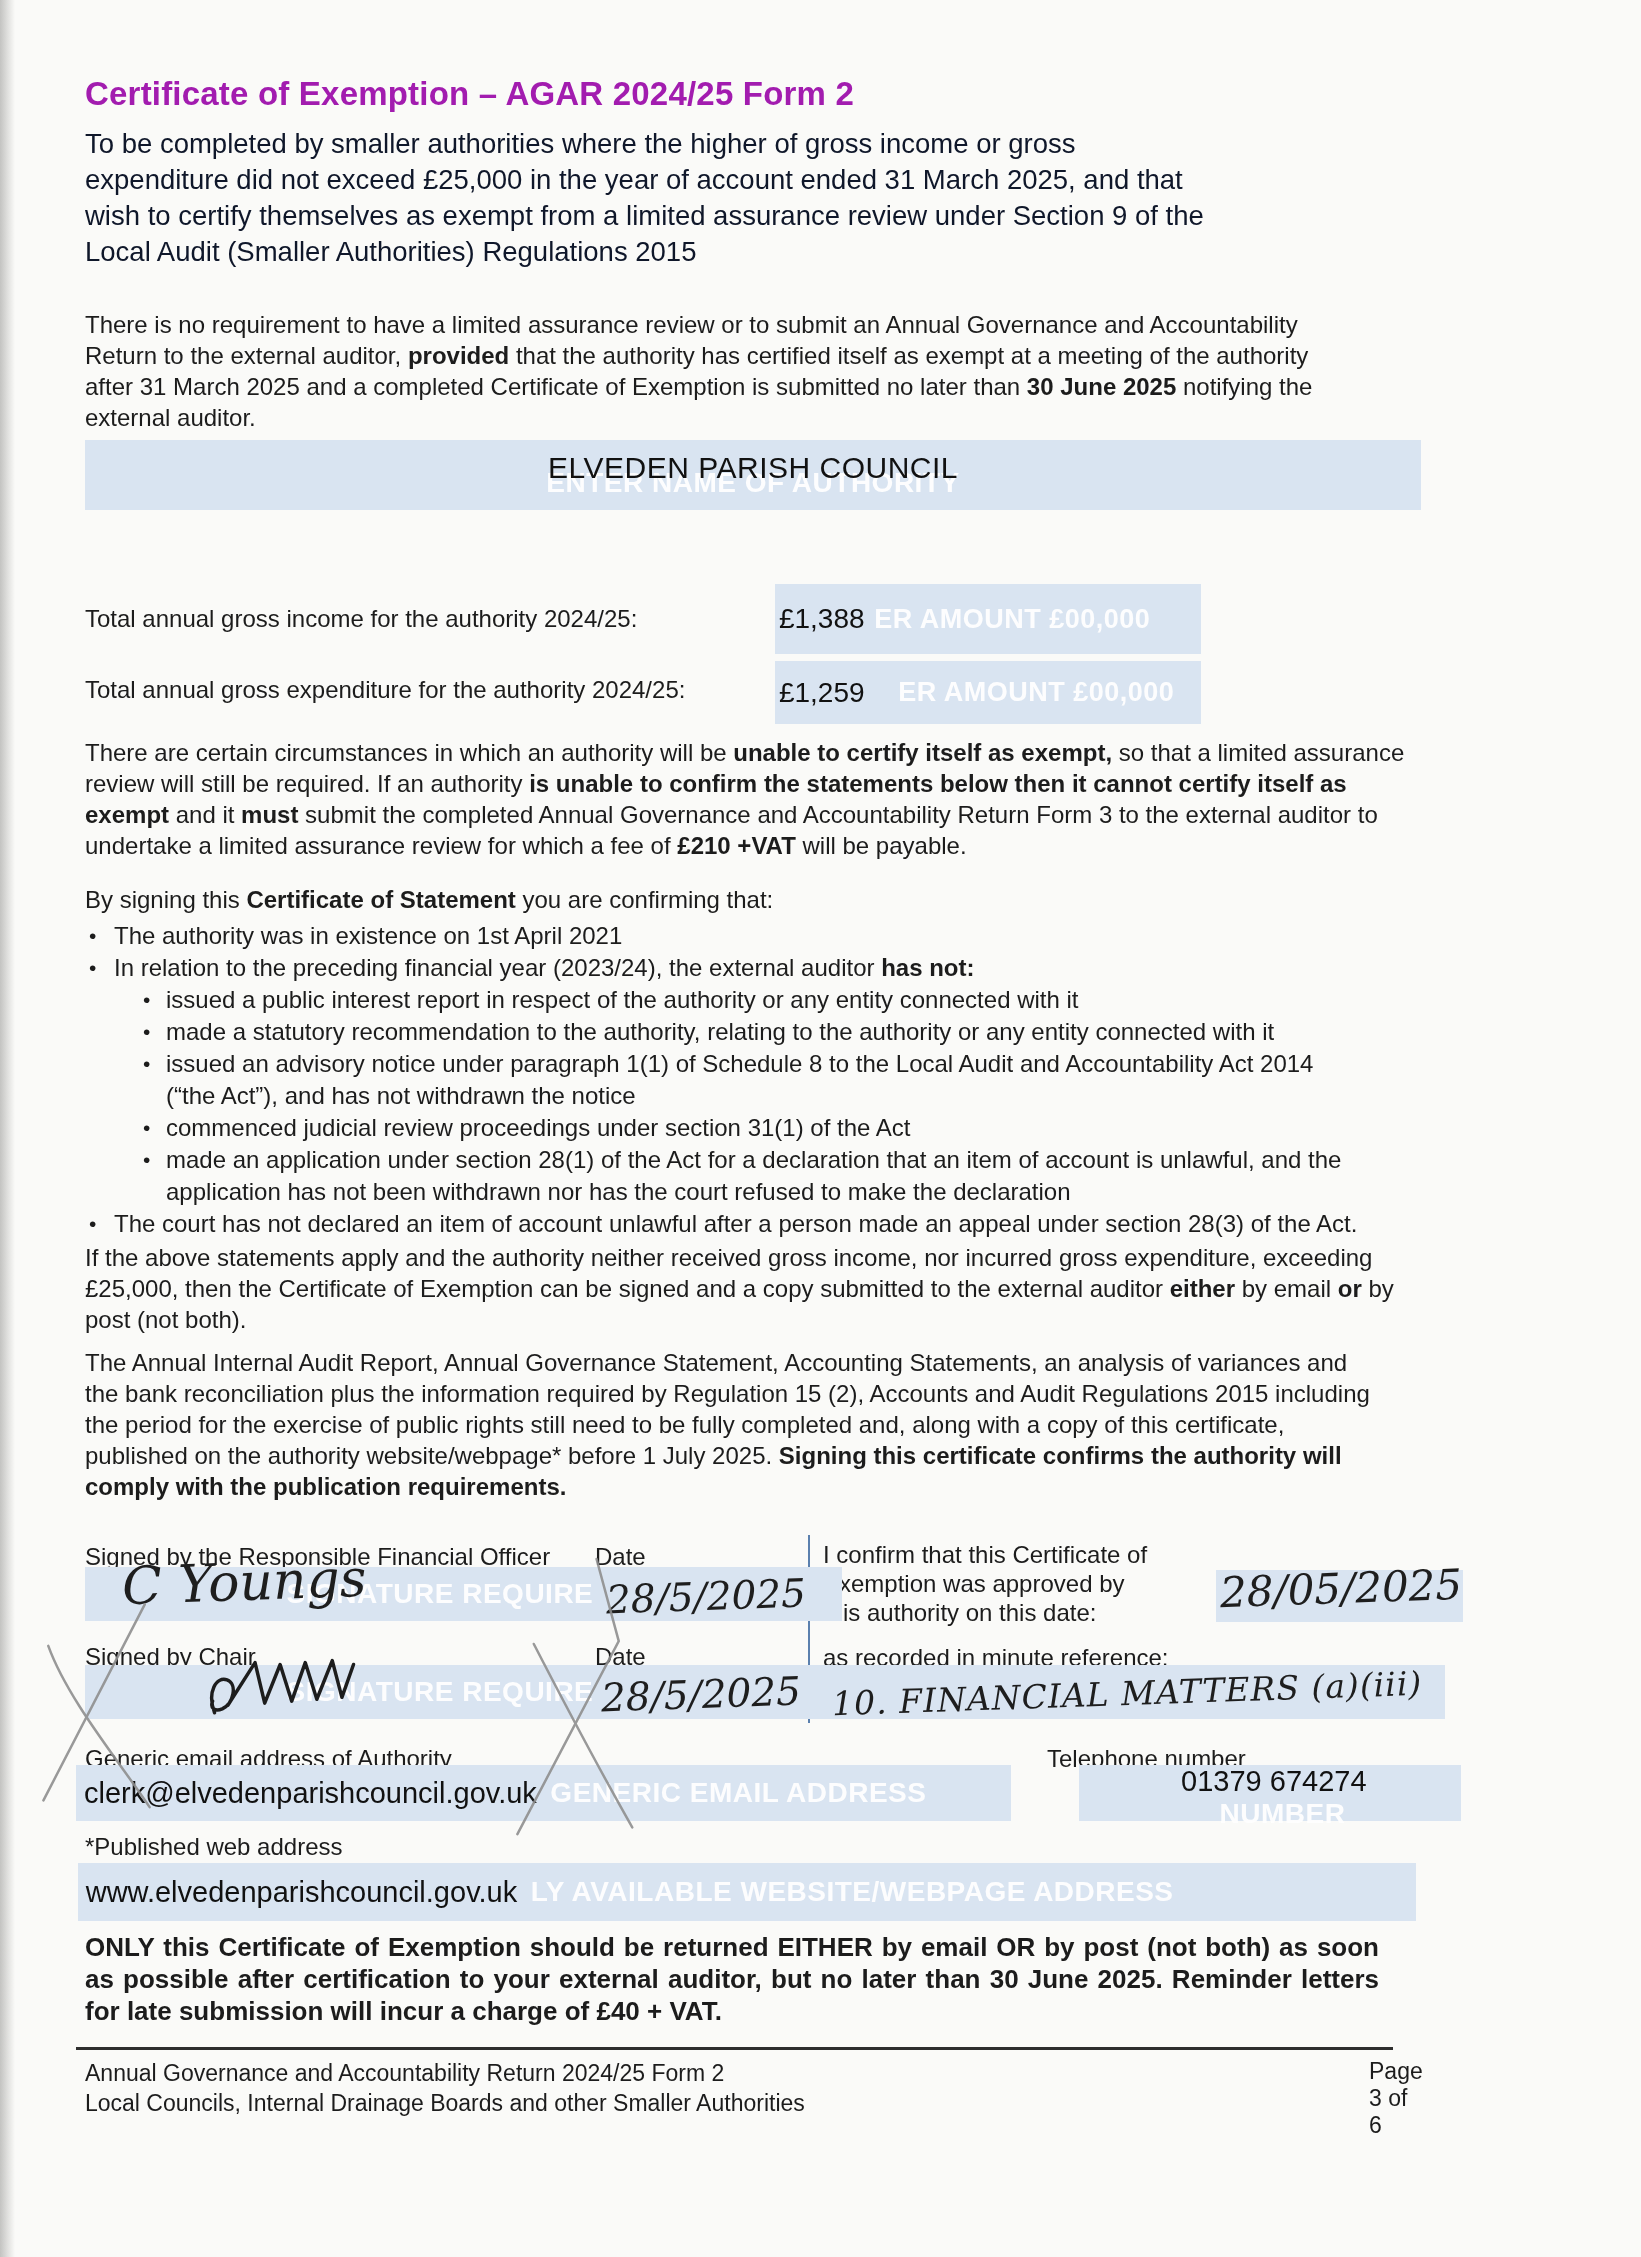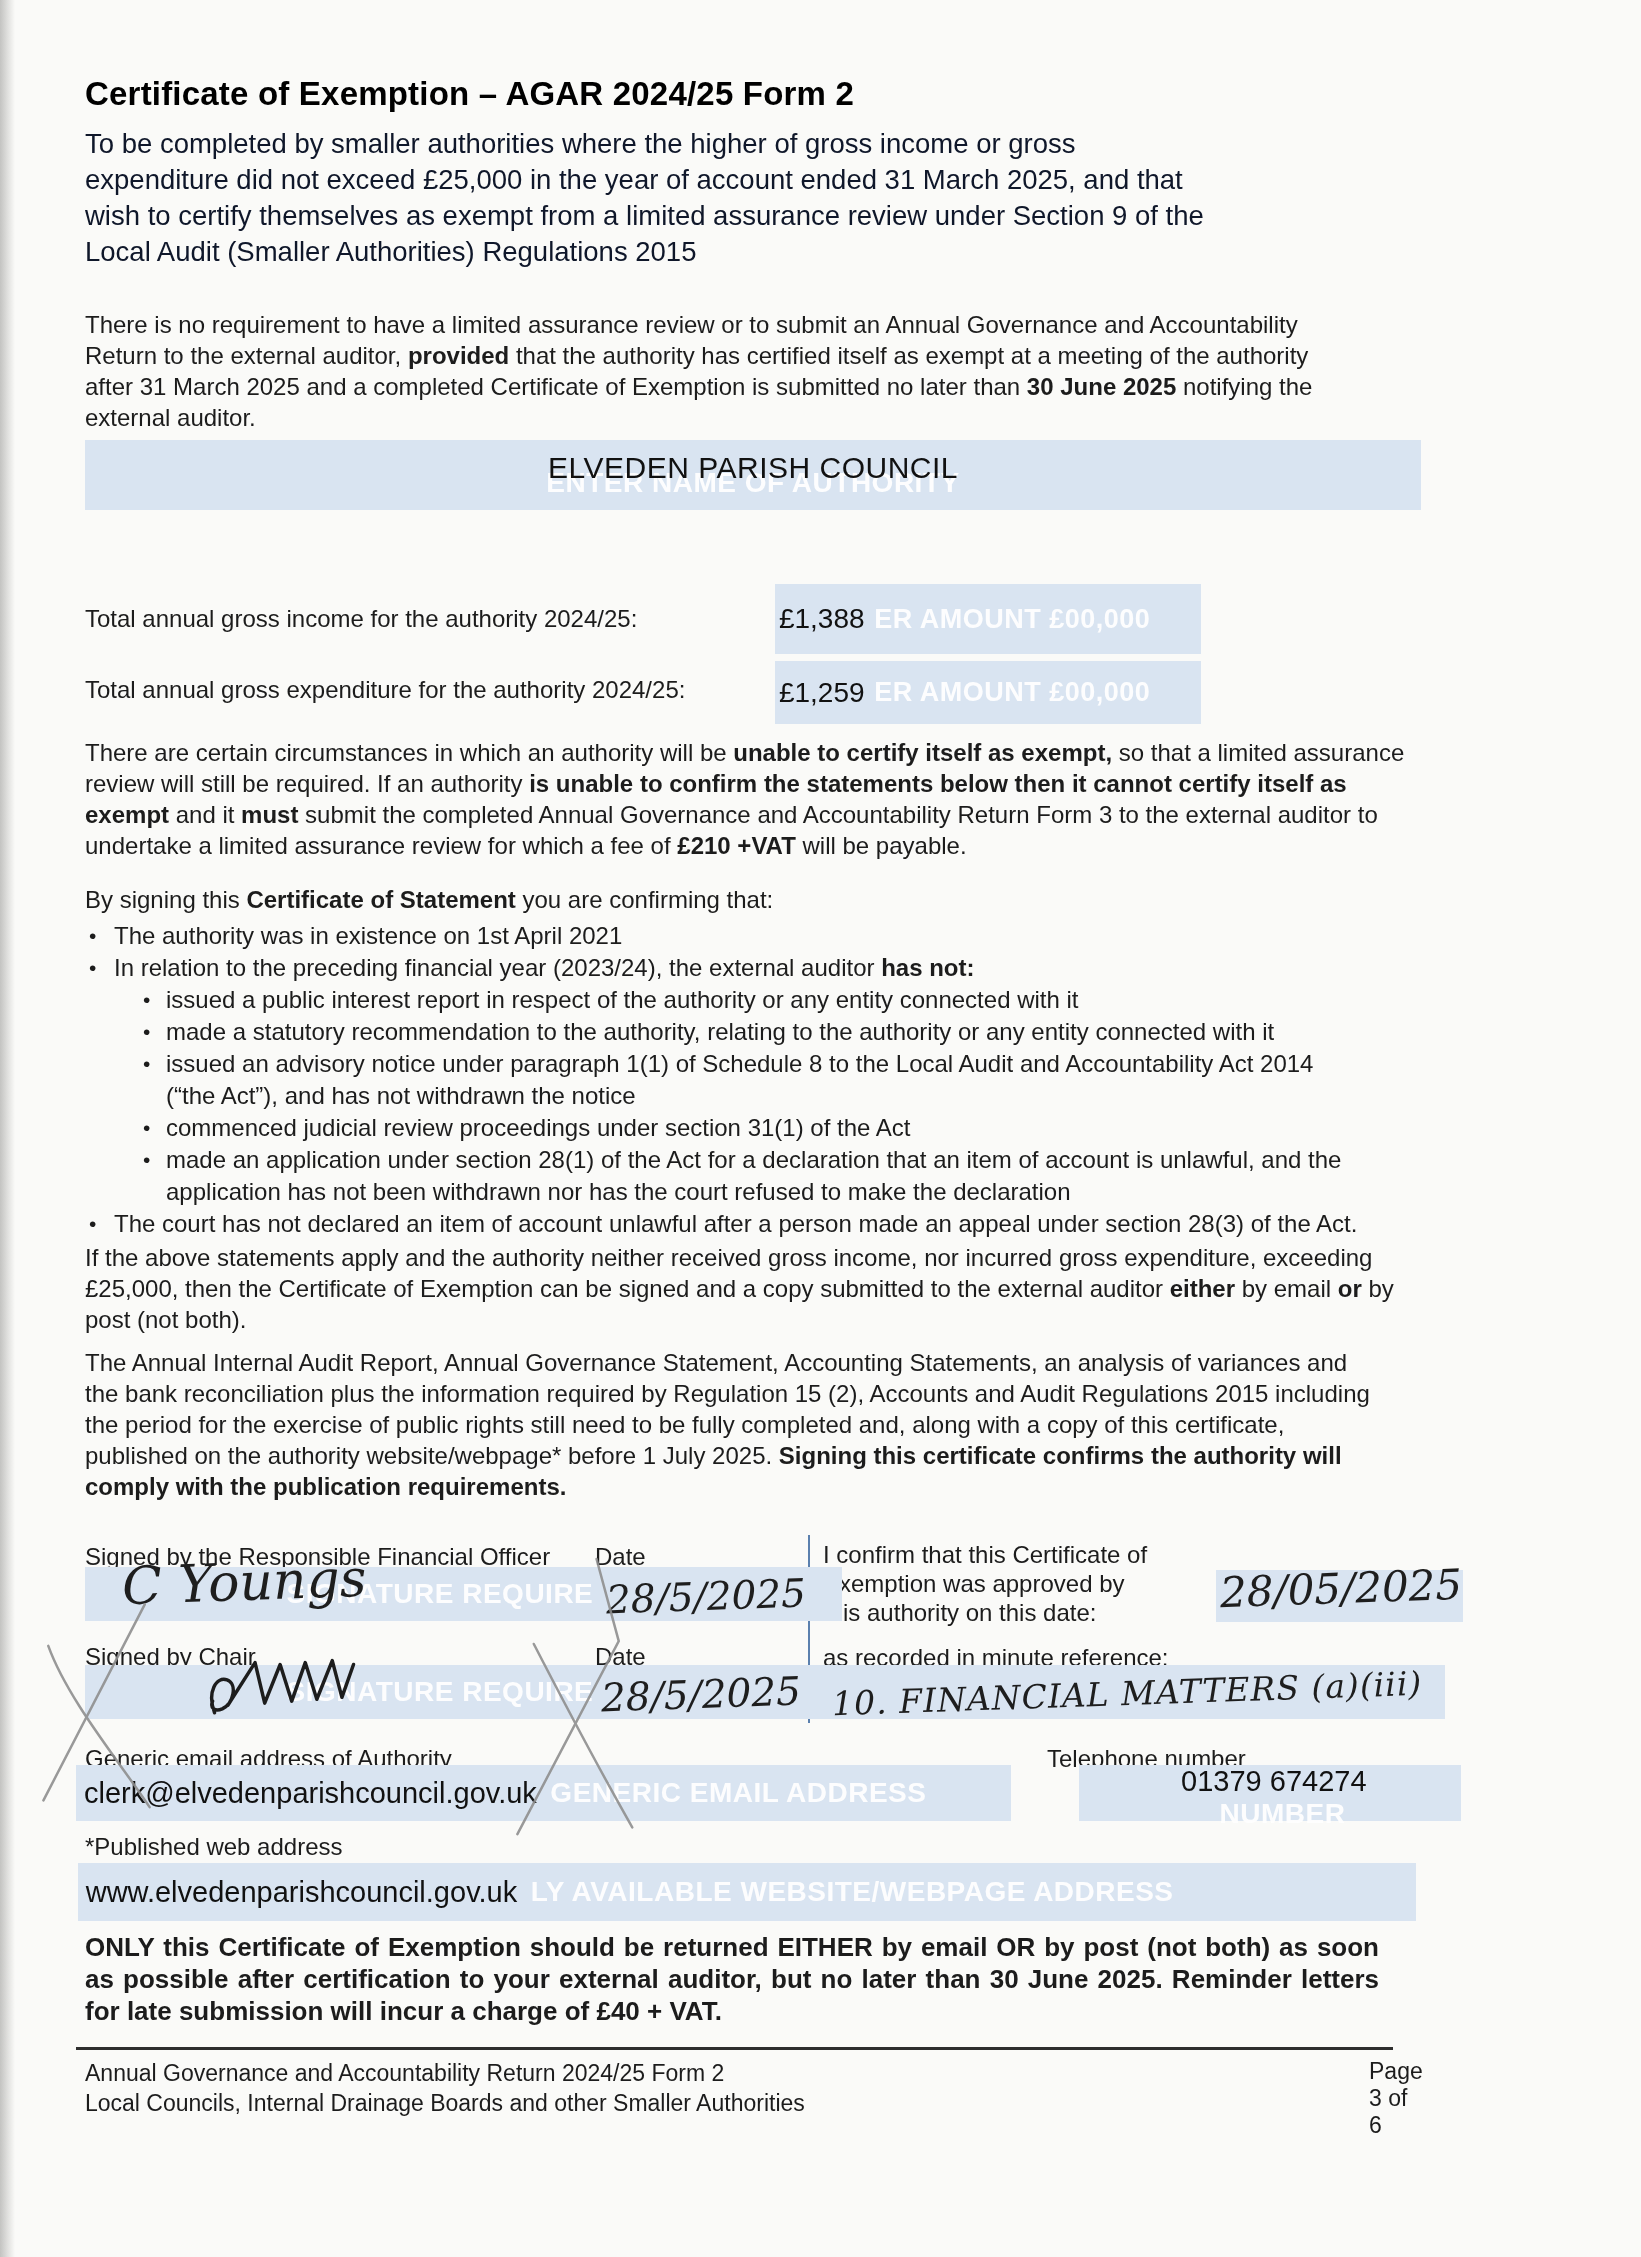--- a/index.html
+++ b/index.html
@@ -1,21 +1,21 @@
 <!DOCTYPE html>
 <html><head>
 <meta charset="utf-8">
 <style>
   html,body{margin:0;padding:0;background:#e9e9e7;}
   .page{position:relative;width:1641px;height:2257px;background:#fafaf8;
         font-family:"Liberation Sans",sans-serif;color:#1c1c1c;overflow:hidden;}
   .scan-edge{position:absolute;left:0;top:0;width:15.4px;height:100%;
         background:linear-gradient(90deg,#c3c3c1 0%,#e2e2e0 55%,#fafaf8 100%);}
   .blk{position:absolute;left:85px;width:1336px;}
-  .title{font-size:33px;font-weight:bold;color:#000000;letter-spacing:0.2px;}
+  .title{font-size:33px;font-weight:bold;color:#a21caf;letter-spacing:0.2px;}
   .intro{font-size:27.5px;line-height:36px;color:#0f172a;white-space:pre-line;}
   .para{font-size:24px;line-height:31px;}
   .para b{font-weight:bold;}
   .bluebox{background:#d9e4f1;}
   .wm{color:#ffffff;font-weight:bold;opacity:.95;letter-spacing:0.5px;white-space:nowrap;}
   .banner{position:absolute;left:85px;width:1336px;top:440px;height:70px;}
   .banner .wm{position:absolute;left:50%;top:62%;transform:translate(-50%,-50%);font-size:28px;}
   .banner .typed{position:absolute;left:50%;top:40%;transform:translate(-50%,-50%);
         font-size:30px;color:#111;letter-spacing:0.5px;white-space:nowrap;}
   .amt-row{position:absolute;left:85px;width:1336px;}
@@ -67,21 +67,21 @@
   <div class="amt-row" style="top:584px;height:70px;">
     <div class="amt-label" style="top:21px;">Total annual gross income for the authority 2024/25:</div>
     <div class="amt-box bluebox" style="top:0;height:70px;">
       <span class="typed">£1,388</span>
       <span class="wm">ER AMOUNT £00,000</span>
     </div>
   </div>
 
   <div class="amt-row" style="top:661px;height:63px;">
     <div class="amt-label" style="top:15.4px;">Total annual gross expenditure for the authority 2024/25:</div>
-    <div class="amt-box bluebox" style="top:0;height:63px;">
+    <div class="amt-box bluebox" style="top:0;height:63px;gap:24px;">
       <span class="typed">£1,259</span>
       <span class="wm">ER AMOUNT £00,000</span>
     </div>
   </div>
 
   <div class="blk para" style="top:737px;width:1336px;">There are certain circumstances in which an authority will be <b>unable to certify itself as exempt,</b> so that a limited assurance review will still be required. If an authority <b>is unable to confirm the statements below then it cannot certify itself as exempt</b> and it <b>must</b> submit the completed Annual Governance and Accountability Return Form 3 to the external auditor to undertake a limited assurance review for which a fee of <b>£210 +VAT</b> will be payable.</div>
 
   <div class="blk para" style="top:884px;">By signing this <b>Certificate of Statement</b> you are confirming that:</div>
 
   <div class="blk" style="top:920px;">

